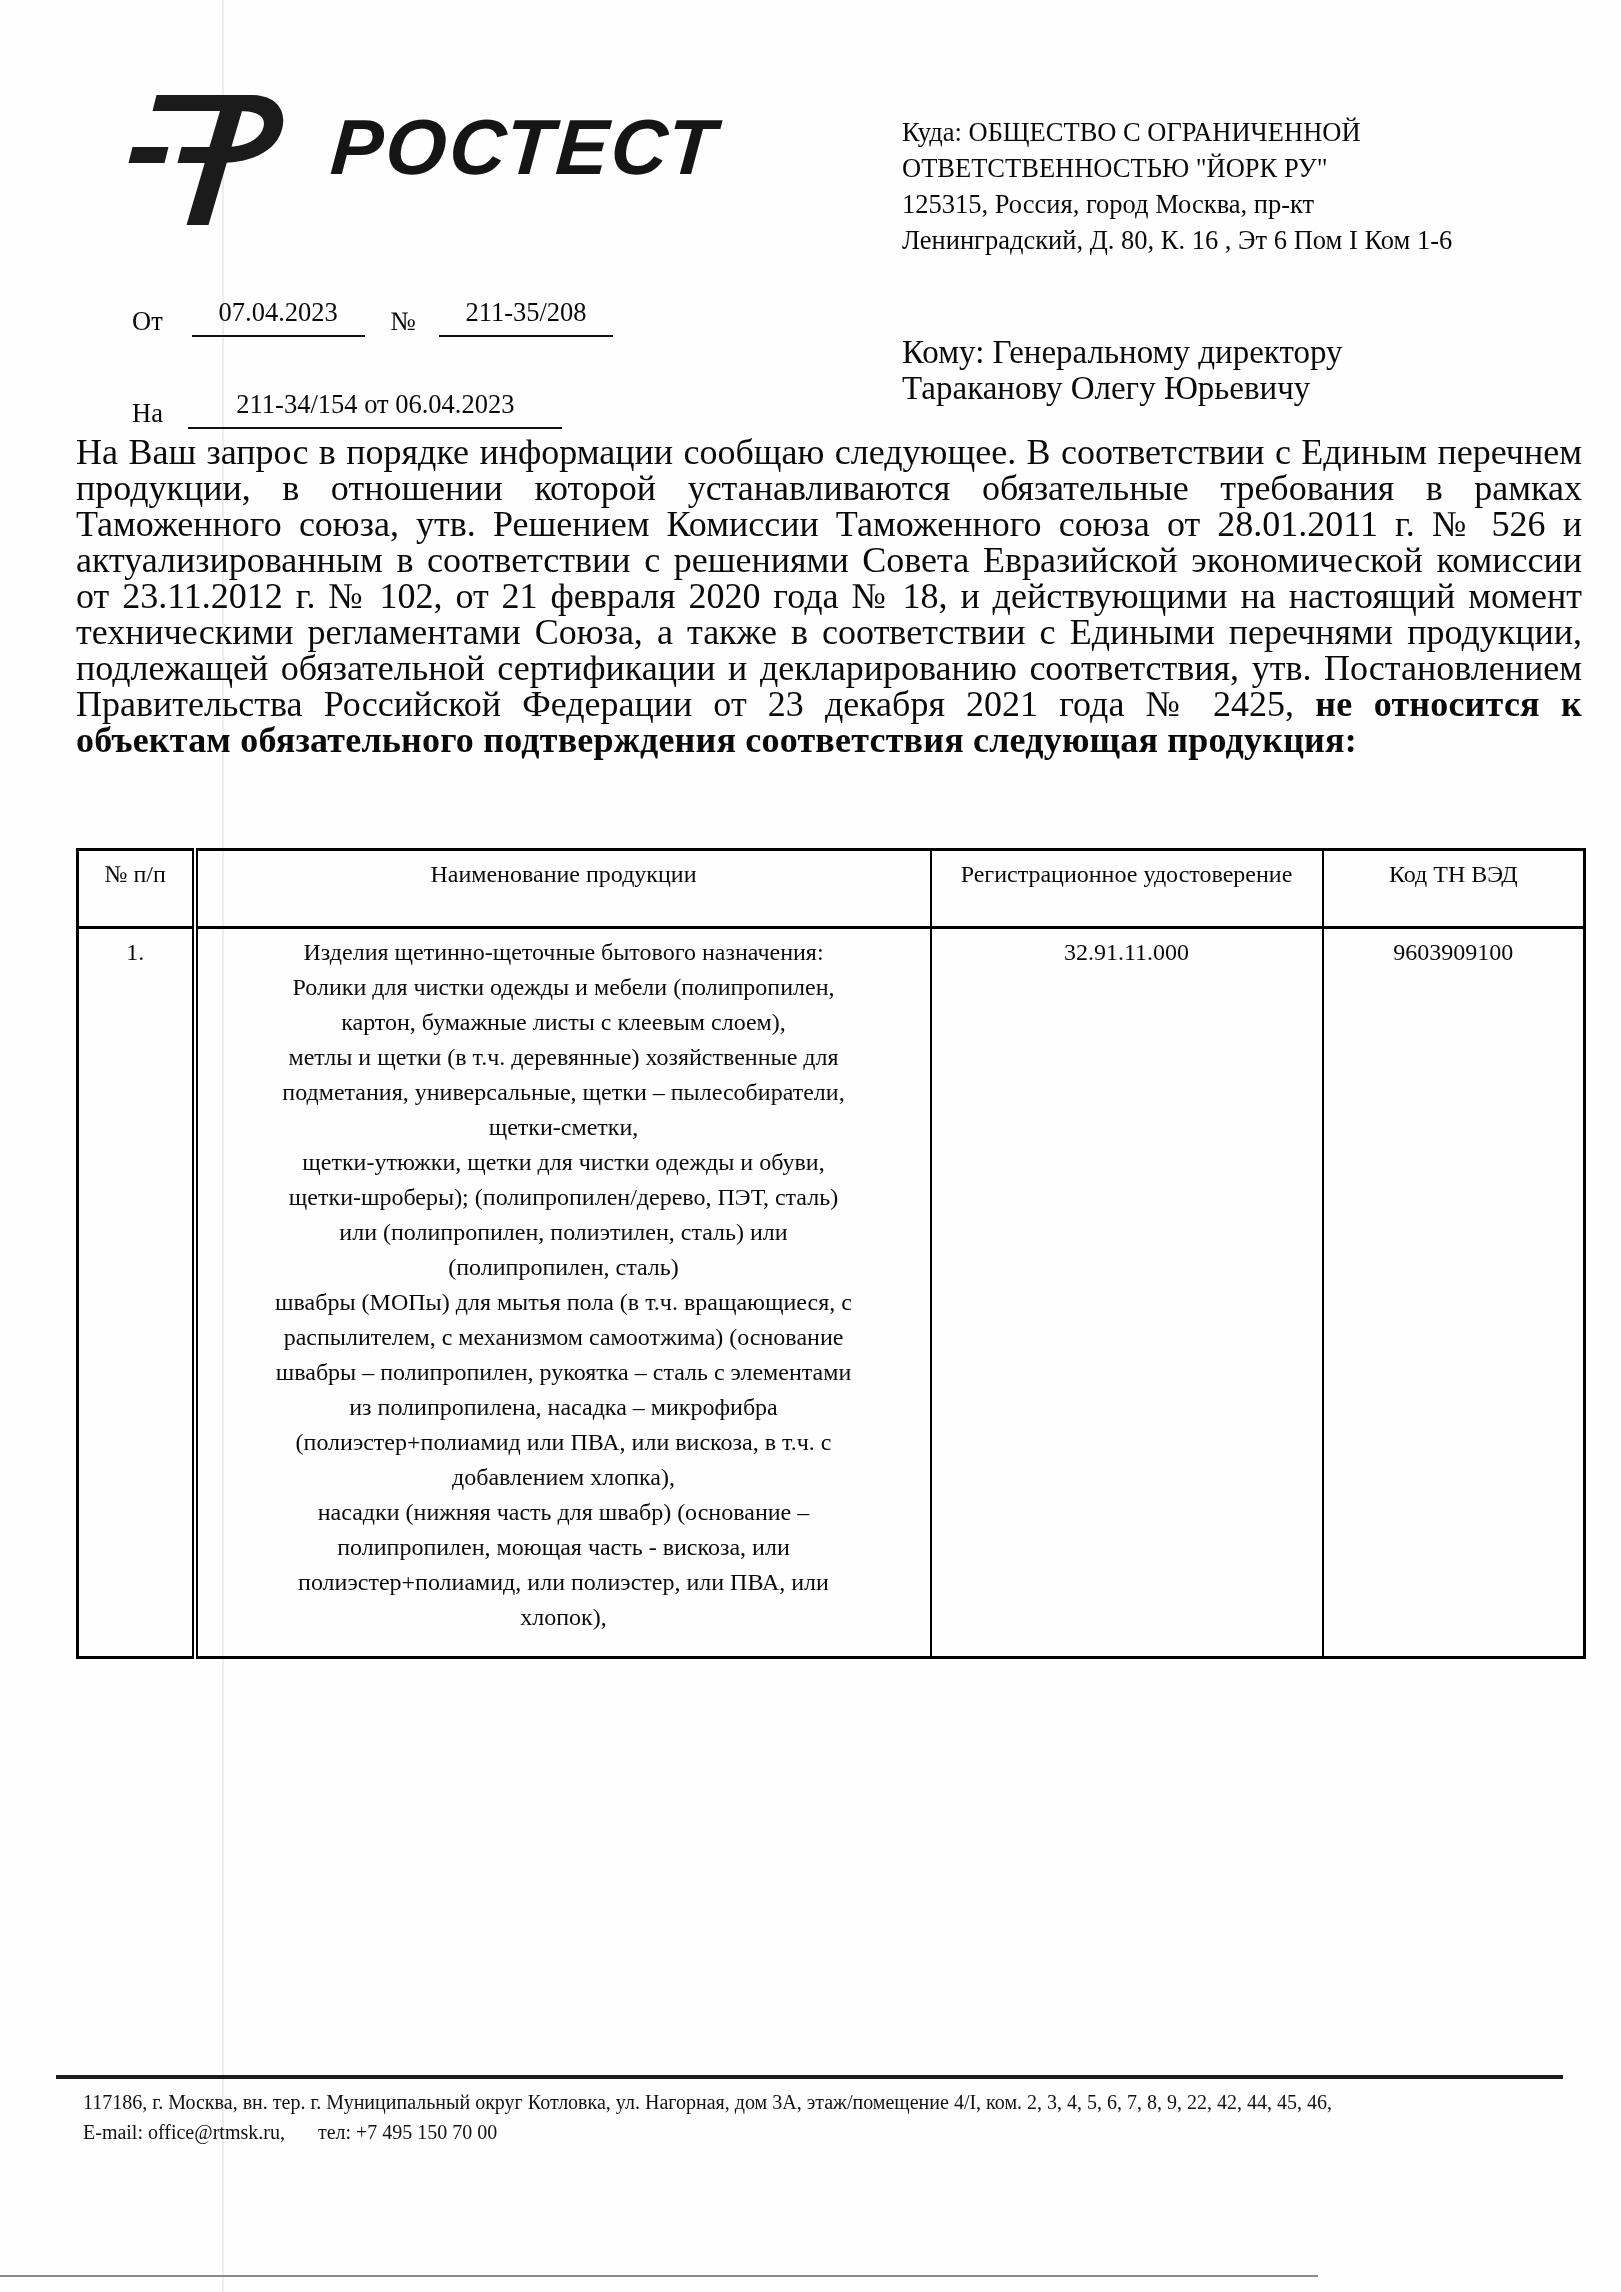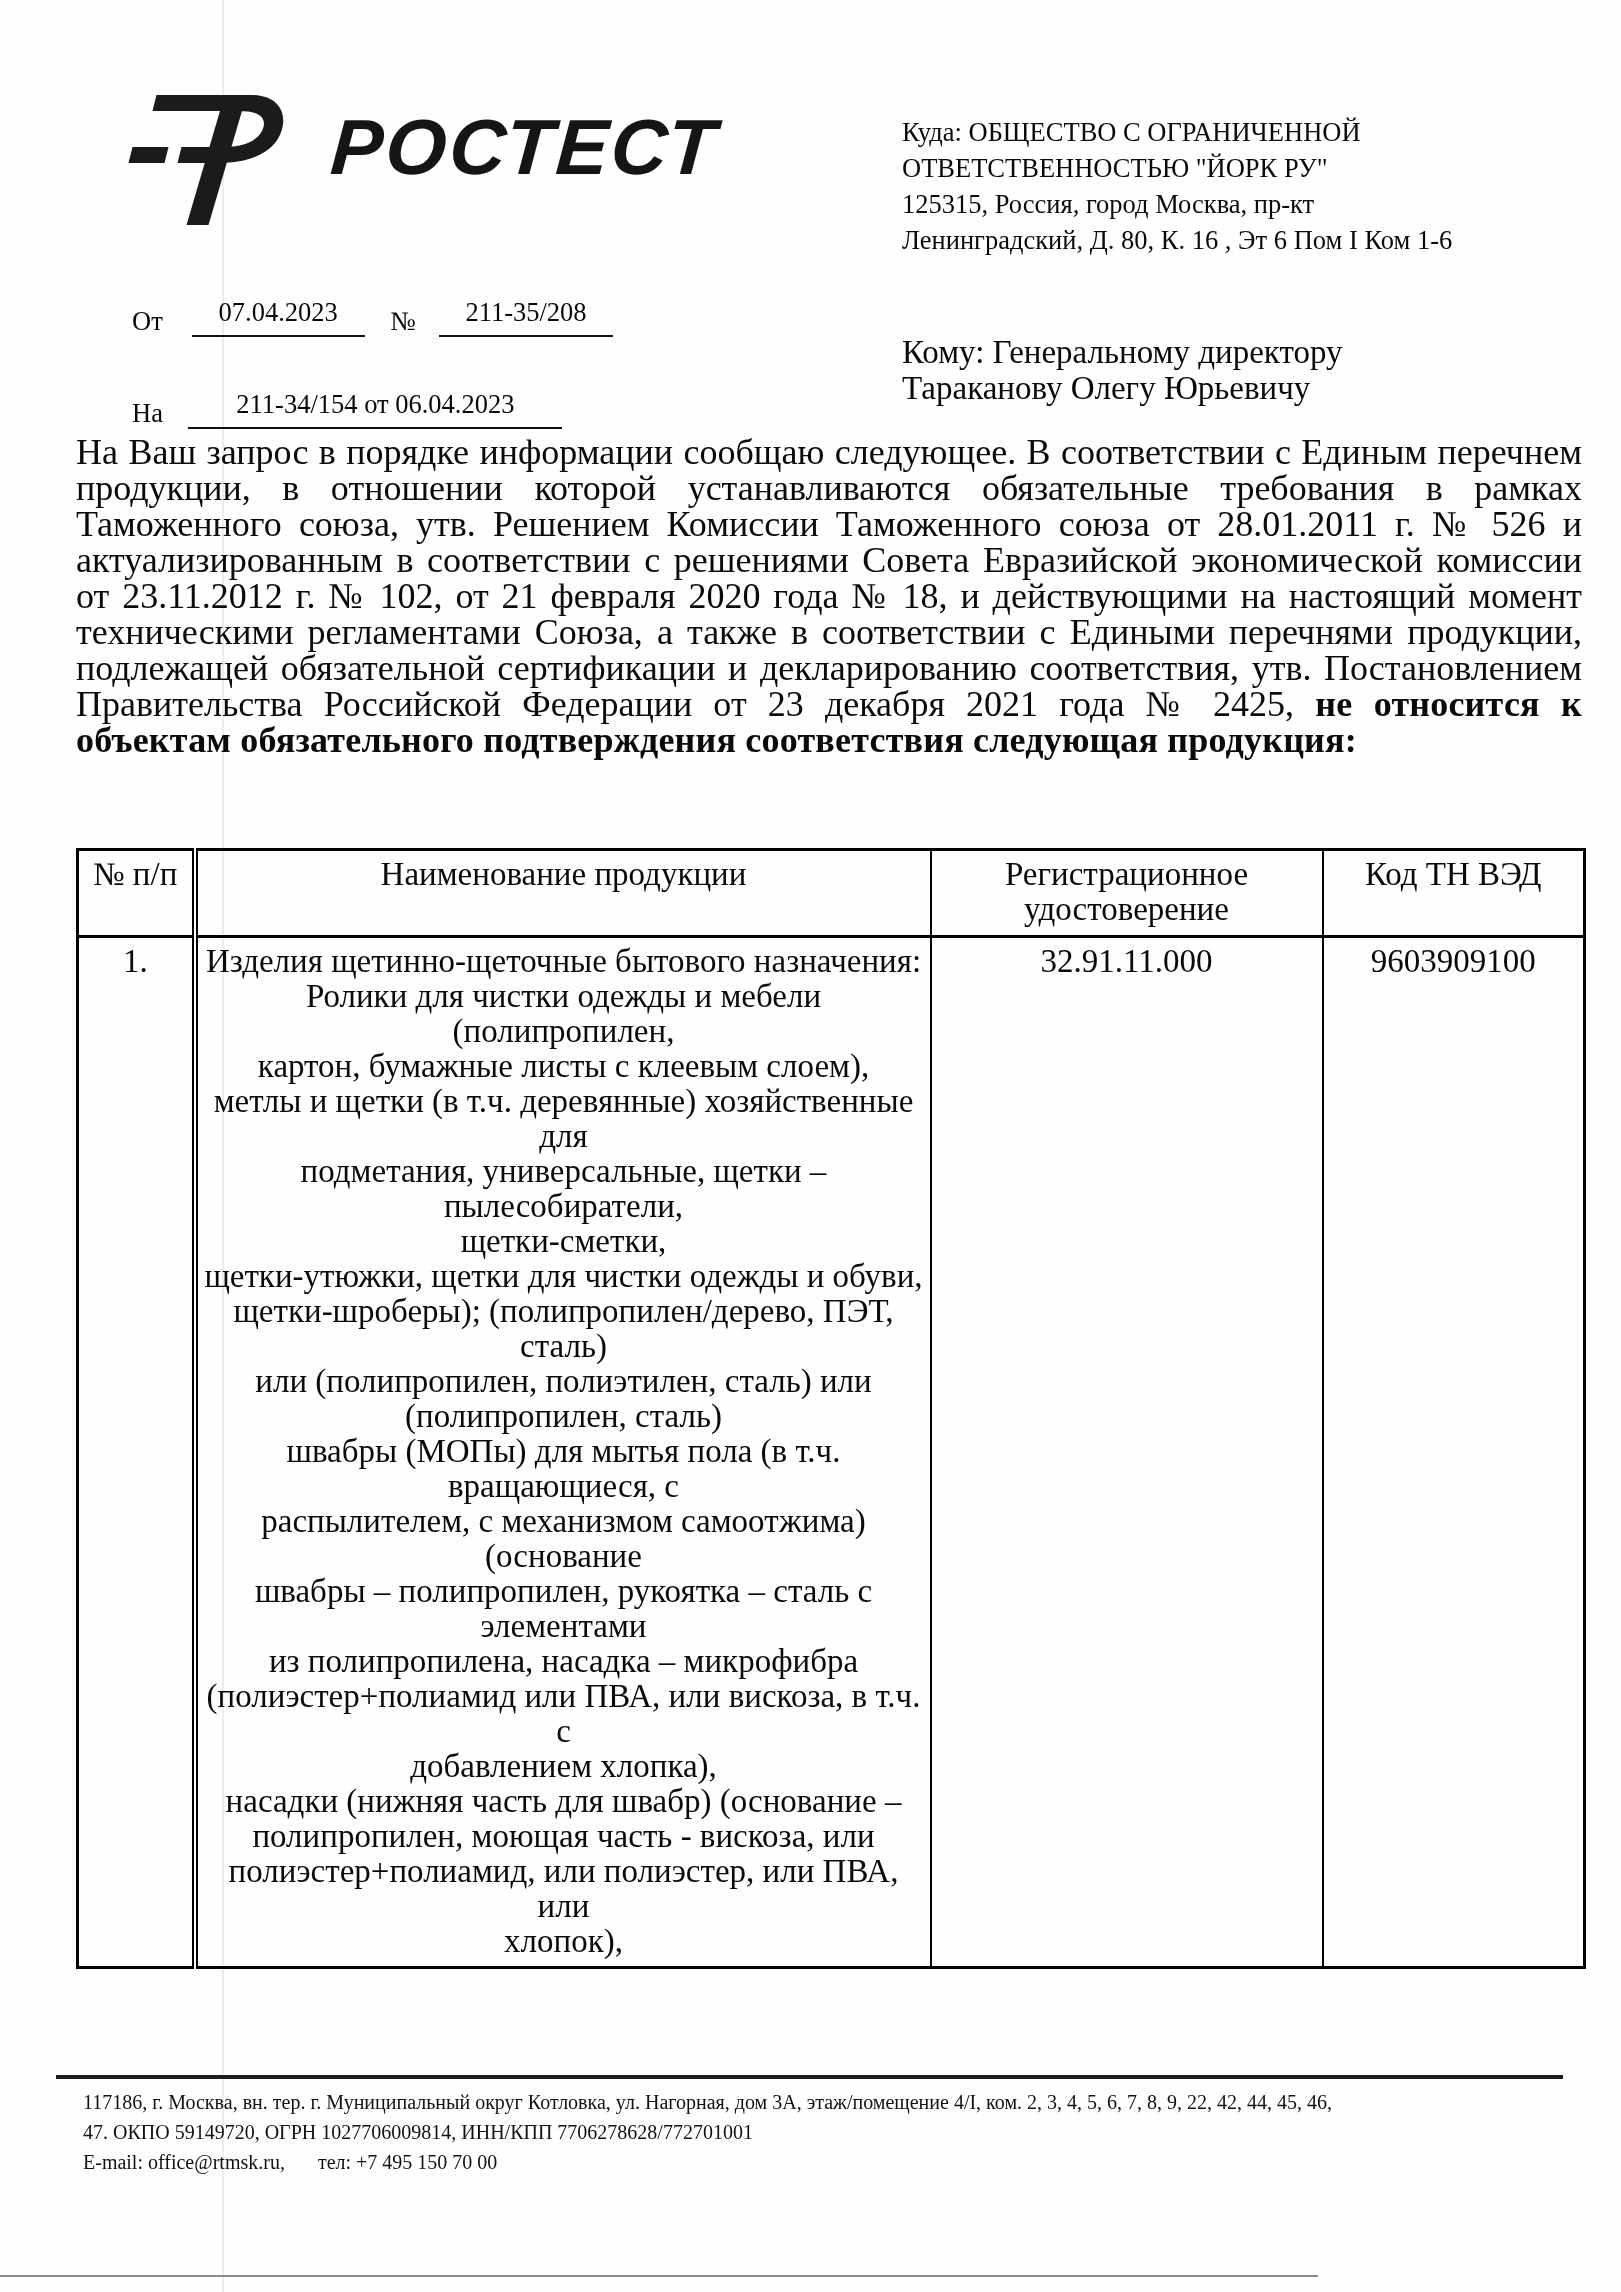--- a/index.html
+++ b/index.html
@@ -40,21 +40,21 @@
   
   .body-par{
     position:absolute;left:76px;top:434px;width:1506px;
     font-size:36px;line-height:36px;text-align:justify;
   }
   .body-par b{letter-spacing:0.2px;}
 
   
   .doc-table{
     position:absolute;left:76px;top:848px;width:1506px;
-    border-collapse:collapse;table-layout:fixed;font-size:33px;
+    border-collapse:collapse;table-layout:fixed;font-size:24px;
   }
   .doc-table td,.doc-table th{
     border:2.9px solid #000;vertical-align:top;font-weight:normal;
     padding:5.9px 5.9px 7.8px 5.9px;text-align:center;line-height:35px;
   }
   .doc-table{border:3.9px solid #000;}
   .doc-table thead th{height:61px;}
   .doc-table thead tr{border-bottom:3.9px solid #000;}
   .doc-table .col-product{border-left:6.9px double #000;}
   .doc-table tbody td{height:714px;}
@@ -137,18 +137,17 @@
 хлопок),</td>
       <td>32.91.11.000</td>
       <td>9603909100</td>
     </tr>
   </tbody>
 </table>
 
 <div class="footer-rule"></div>
 <div class="footer">
   <div>117186, г. Москва, вн. тер. г. Муниципальный округ Котловка, ул. Нагорная, дом 3А, этаж/помещение 4/I, ком. 2, 3, 4, 5, 6, 7, 8, 9, 22, 42, 44, 45, 46,</div>
-  <div>47. ОКПО 59149720, ОГРН 1027706009814, ИНН/КПП 7706278628/772701001</div>
   <div><span>E-mail: office@rtmsk.ru,</span><span class="tel">тел: +7 495 150 70 00</span></div>
 </div>
 
 <div class="bottom-line"></div>
 
 
 </body></html>

